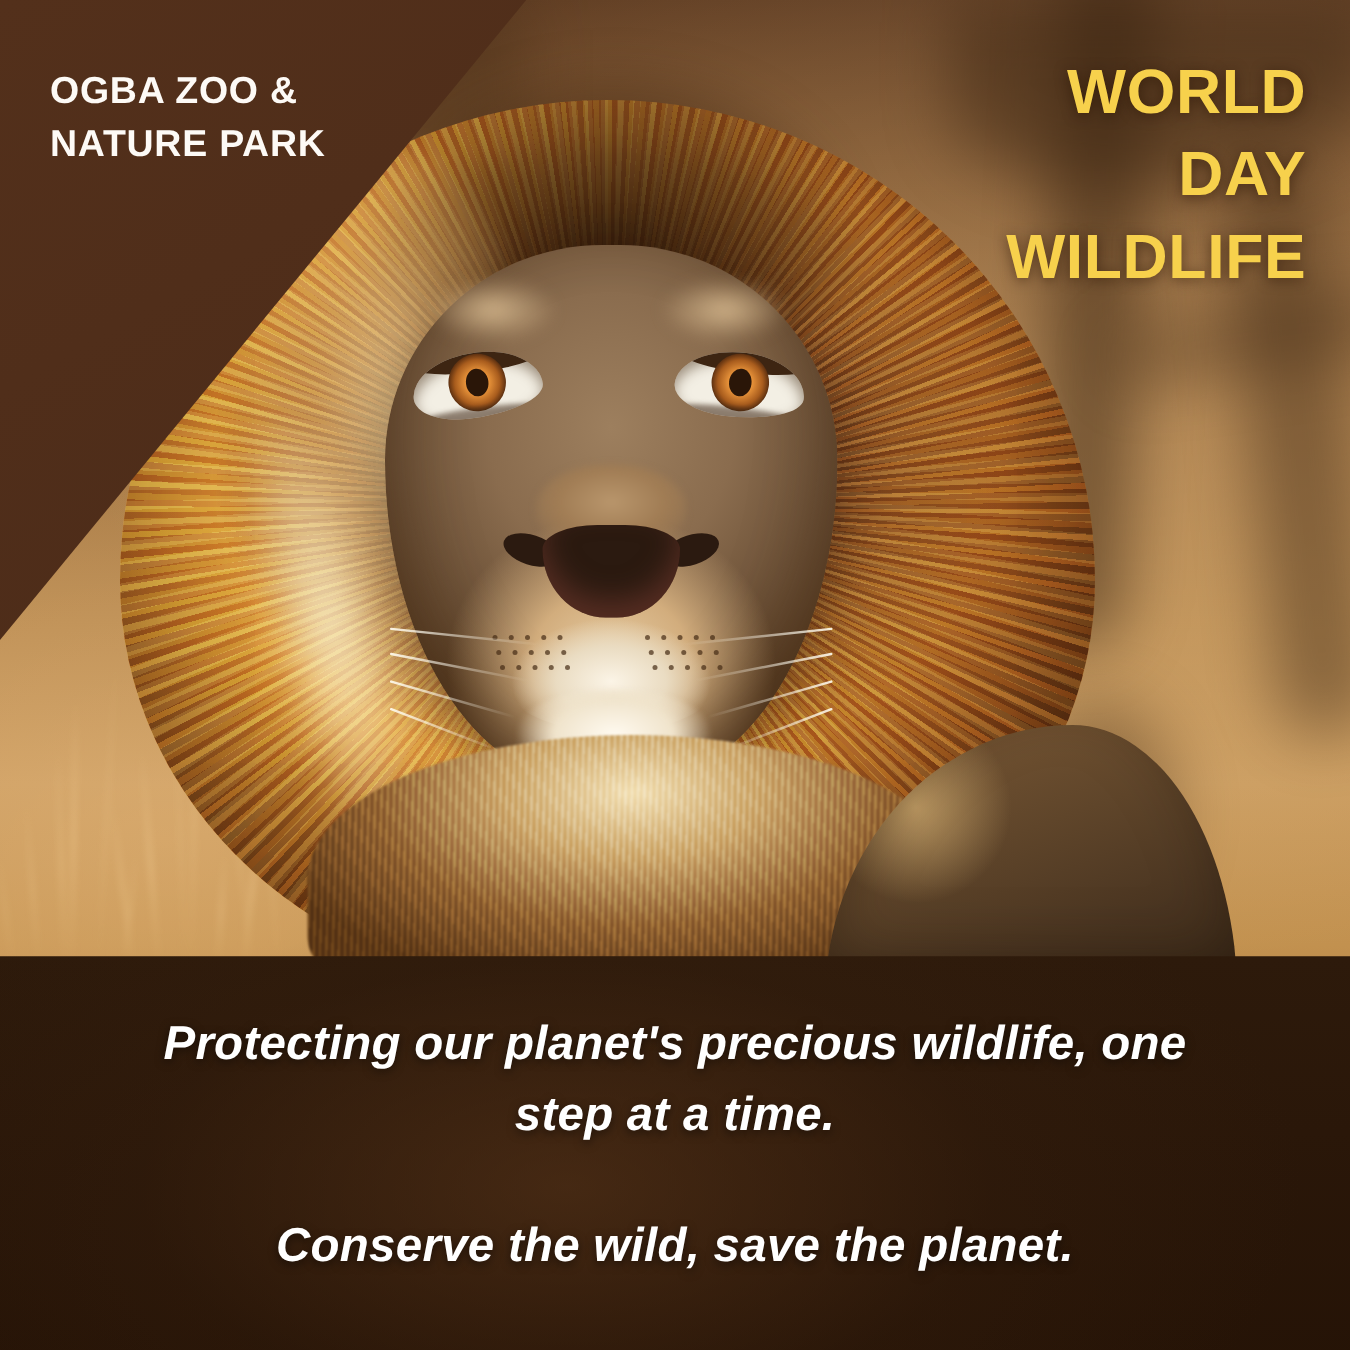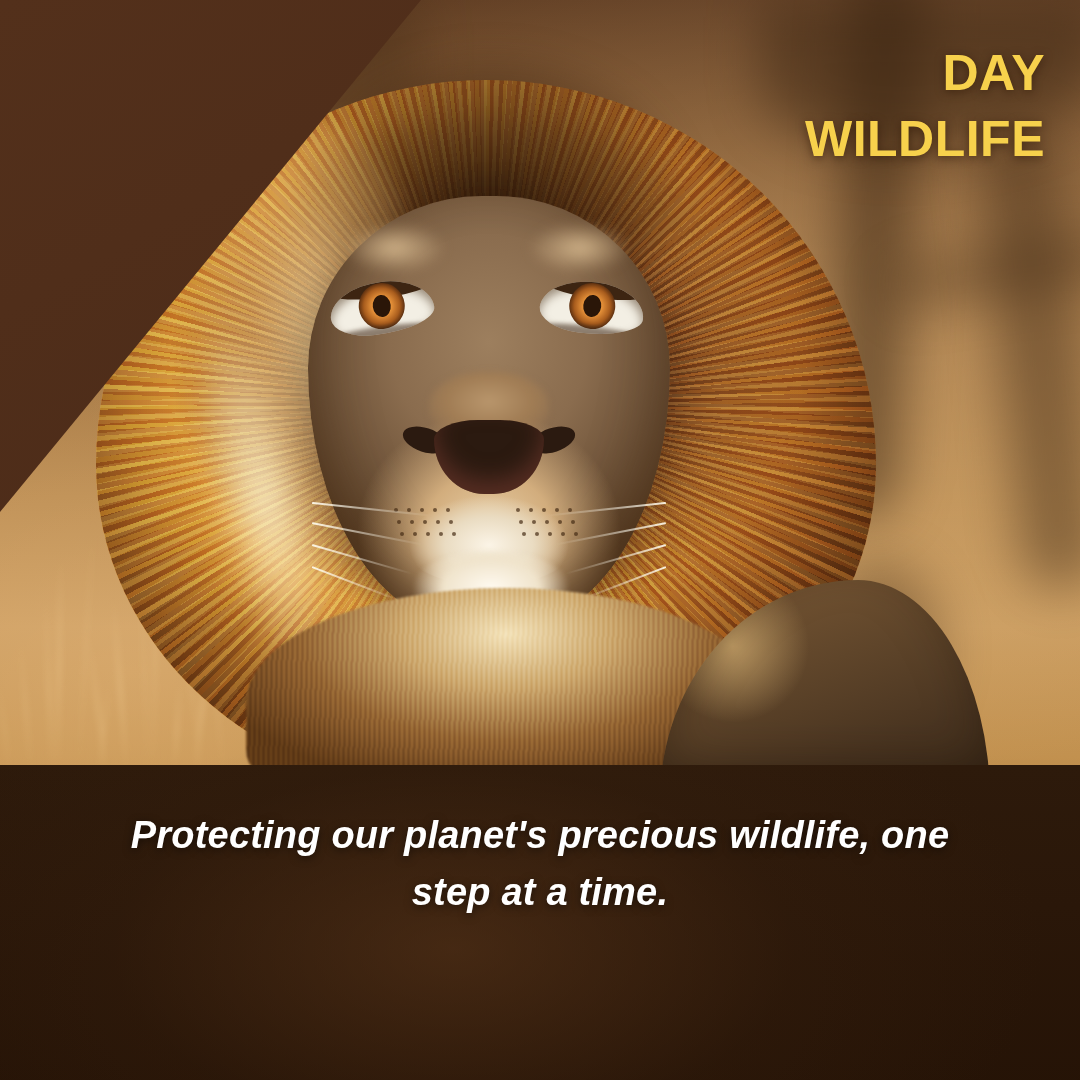--- a/index.html
+++ b/index.html
@@ -451,25 +451,31 @@
       <div class="ruff">
         <div class="ruff-strands"></div>
       </div>
     </div>
 
     <div class="shoulder"></div>
   </div>
 
   <div class="diag"></div>
 
+  <div class="brand">
+    <div>OGBA ZOO &amp;</div>
+    <div>NATURE PARK</div>
+  </div>
 
   <div class="headline">
+    <div>WORLD</div>
     <div>DAY</div>
     <div>WILDLIFE</div>
   </div>
 
   <div class="band">
     <div class="band-inner">
       <div class="caption">Protecting our planet's precious wildlife, one step at a time.</div>
+      <div class="caption second">Conserve the wild, save the planet.</div>
     </div>
   </div>
 
 </div>
 
 </body></html>

